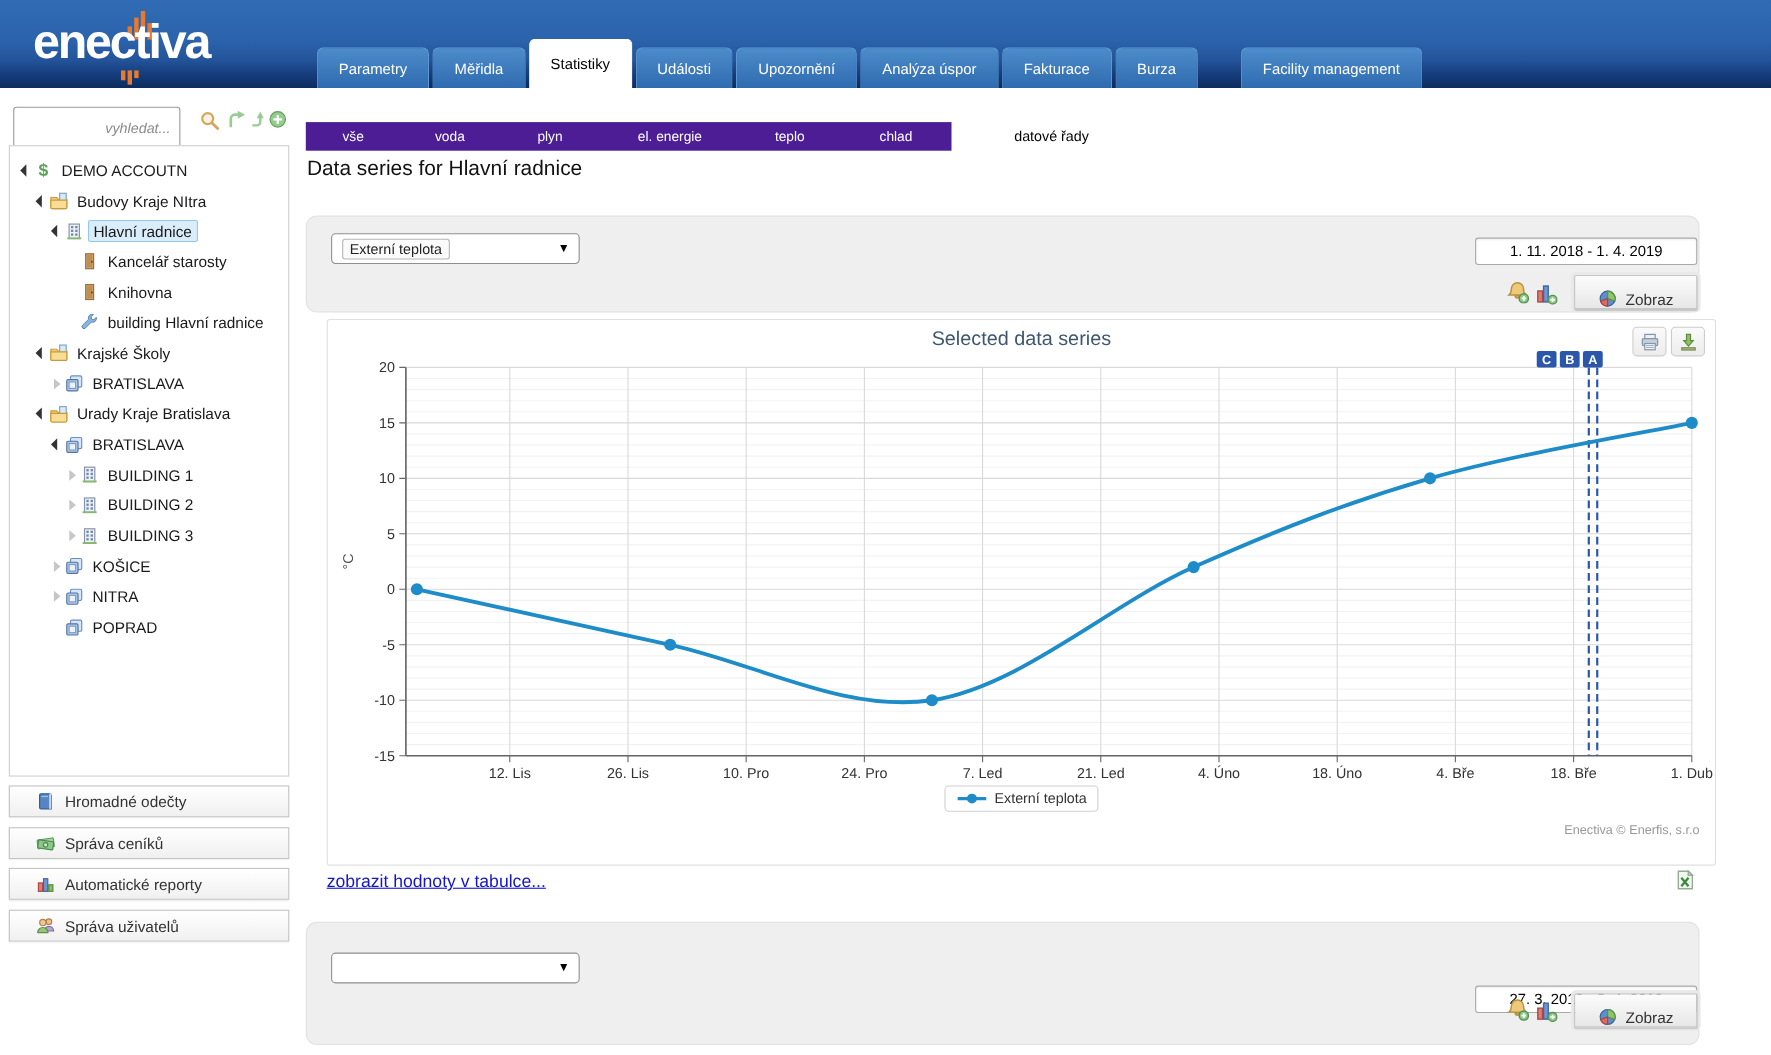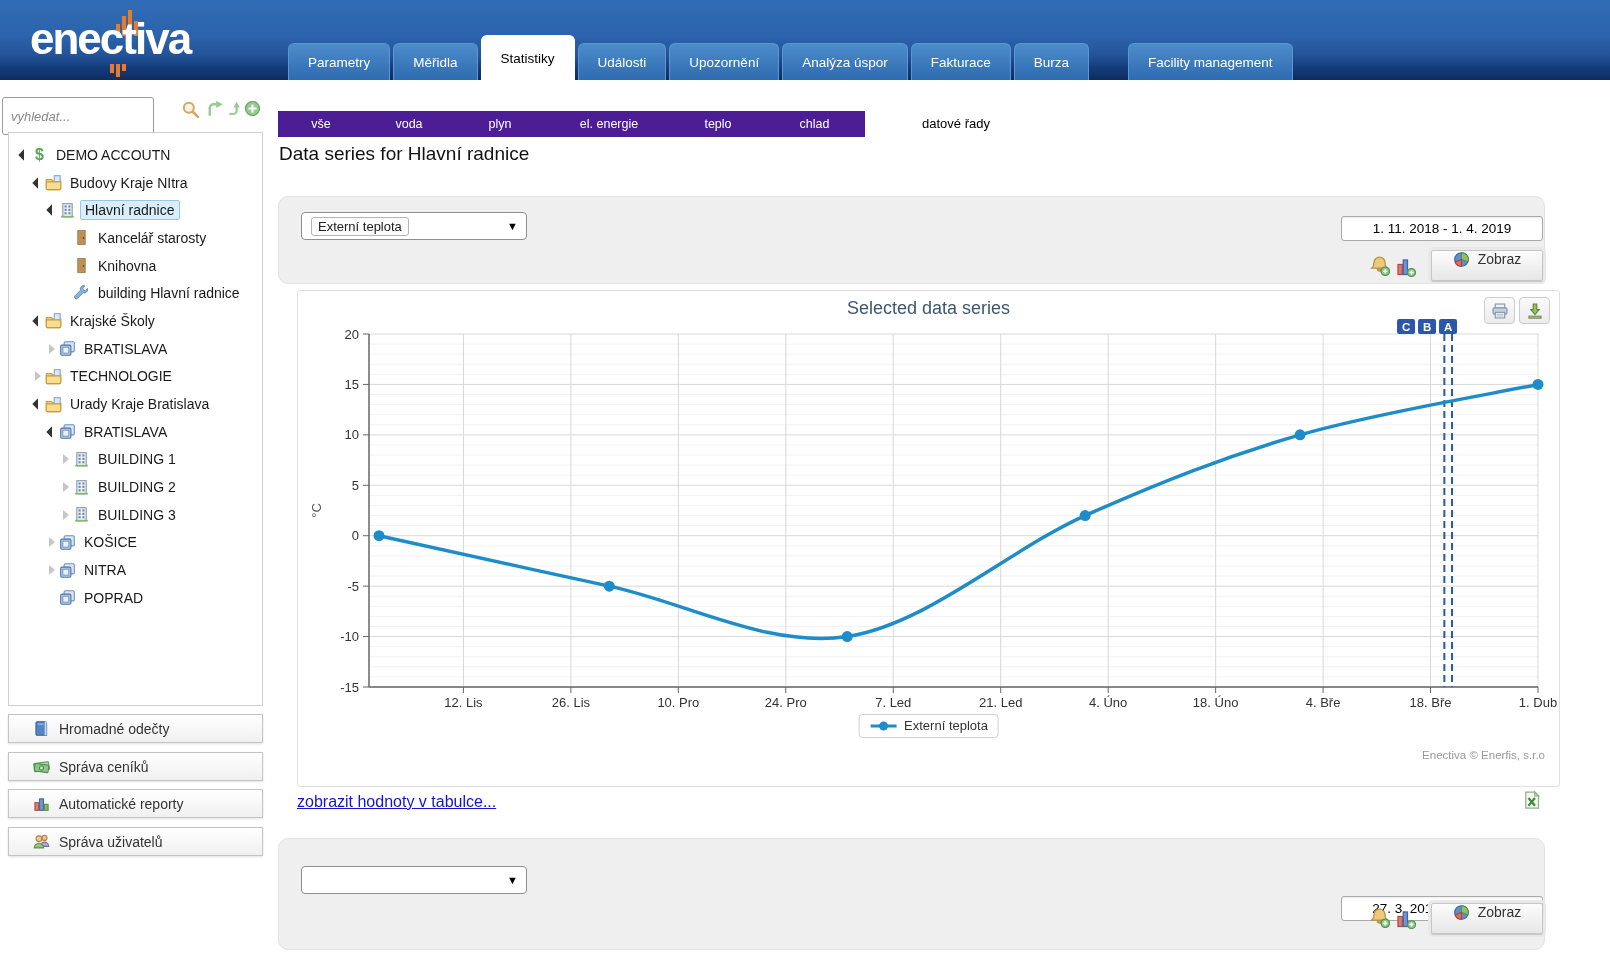--- a/index.html
+++ b/index.html
@@ -16,22 +16,22 @@
   .logo-bars2 { position:absolute; left:80px; top:56px; display:flex; align-items:flex-start; gap:2px; }
   .logo-bars2 i { display:block; width:4px; background:#e87a2e; }
   .nav { position:absolute; left:288px; bottom:0; display:flex; align-items:flex-end; }
   .tab { height:37px; line-height:37px; padding:0 19px; margin-right:3px; color:#fff; font-size:13.5px;
     background:linear-gradient(#4d8cca,#2e6bb0); border:1px solid #5d97d1; border-bottom:none;
     border-radius:6px 6px 0 0; cursor:pointer; white-space:nowrap; }
   .tab.active { background:#fff; color:#000; height:45px; line-height:45px; border-color:#fff; }
   .tab.offset { margin-left:36px; }
 
   
-  .search-input { position:absolute; left:2px; top:97px; width:152px; height:25px; border:1px solid #999;
-    border-radius:3px; padding:18px 8px; font-size:13px; font-style:italic; color:#333; }
+  .search-input { position:absolute; left:12px; top:97px; width:152px; height:25px; border:1px solid #999;
+    border-radius:3px; padding:18px 8px; font-size:13px; font-style:italic; color:#333;text-align:right; }
   .search-input::placeholder { color:#8a8a8a; font-style:italic; }
   .side-iconbtn { position:absolute; top:100px; width:20px; height:20px; cursor:pointer; }
   .tree-box { position:absolute; left:8px; top:132px; width:255px; height:574px; background:#fff;
     border:1px solid #cfcfcf; padding-top:8px; overflow:hidden; }
   .trow { display:flex; align-items:center; height:27.7px; cursor:pointer; }
   .texp { width:14px; display:flex; justify-content:center; align-items:center; flex:none; }
   .exp-open { width:0; height:0; border-left:8px solid #333; border-top:8px solid transparent;
     transform:rotate(45deg); }
   .exp-closed { width:0; height:0; border-left:6px solid #c6c6c6; border-top:5px solid transparent;
     border-bottom:5px solid transparent; }
@@ -54,21 +54,21 @@
   .series-select { position:absolute; left:22px; width:226px; height:28px; background:#fff; border:1px solid #8f8f8f;
     border-radius:4px; display:flex; align-items:center; padding:0 9px; cursor:pointer; }
   .chip { font-size:13px; color:#222; border:1px solid #b5b5b5; background:#fbfbfb; border-radius:3px; padding:1px 6px; }
   .caret { position:absolute; right:8px; top:7px; font-size:11px; color:#000; }
   .date-input { position:absolute; left:1062px; width:202px; height:25px; border:1px solid #a9a9a9; border-radius:3px;
     font-size:13.5px; text-align:center; color:#000; box-shadow:inset 0 1px 2px rgba(0,0,0,.08);
     font-family:"Liberation Sans",sans-serif; }
   .mini-iconbtn { position:absolute; width:22px; height:22px; cursor:pointer; }
   .show-btn { position:absolute; left:1152px; width:112px; height:31px; background:linear-gradient(#fcfcfc,#e7e7e7);
     border:1px solid #c6c6c6; border-radius:2px; box-shadow:0 1px 1px rgba(0,0,0,.15), 0 0 0 3px #e9e9e9;
-    display:flex; align-items:flex-start; justify-content:center; gap:8px; font-size:14px; color:#333; cursor:pointer; }
+    display:flex; align-items:flex-end; justify-content:center; gap:8px; font-size:14px; color:#333; cursor:pointer; }
 
   .chart-panel { position:absolute; left:297px; top:290px; width:1263px; height:497px; background:#fff;
     border:1px solid #e0e0e0; border-radius:3px; }
   .chart-title { position:absolute; left:0; top:7px; width:100%; text-align:center; font-size:18px; color:#3e576f; }
   .chart-btn { position:absolute; top:6px; width:31px; height:27px; border:1px solid #ccc; border-radius:4px;
     background:linear-gradient(#fafafa,#ececec); display:flex; align-items:center; justify-content:center; cursor:pointer; }
   .chart-btn.print { right:44px; } .chart-btn.download { right:9px; }
   .chart-svg { position:absolute; left:0; top:0; pointer-events:none; }
   .legend { position:absolute; left:50%; transform:translateX(-50%); top:423px; background:#fff;
     border:1px solid #d0d0d0; border-radius:4px; padding:3px 10px 4px; display:flex; align-items:center; gap:7px;
@@ -221,33 +221,20 @@
           <span class="exp-closed"></span>
         </span>
         <span class="ticon">
           <svg width="17" height="17" viewBox="0 0 16 16">
             <rect x="4.8" y="1.6" width="9.6" height="9.6" rx="1.2" fill="#d8e5f5" stroke="#6b8fc0"></rect>
             <rect x="1.6" y="4.8" width="9.6" height="9.6" rx="1.2" fill="#b3cdec" stroke="#51749f"></rect>
             <rect x="3.6" y="6.8" width="5.6" height="5.6" fill="#eaf1fa" stroke="#7d9cc4"></rect>
           </svg>
         </span>
         <span class="tlabel">BRATISLAVA</span>
-      </div>
-      <div class="trow" style="padding-left:22px">
-        <span class="texp">
-          <span class="exp-closed"></span>
-        </span>
-        <span class="ticon">
-          <svg width="17" height="17" viewBox="0 0 16 16">
-            <path d="M1.2 5.2 h5 l1.2 1.5 h7.4 v7 a1 1 0 0 1-1 1 h-11.6 a1 1 0 0 1-1-1z" fill="#f6cf79" stroke="#c79b3b"></path>
-            <rect x="8.7" y="1.6" width="5.6" height="6.2" fill="#dce9f8" stroke="#7fa3cc"></rect>
-            <path d="M1.2 7.4 h13.6 v6.3 a1 1 0 0 1-1 1 h-11.6 a1 1 0 0 1-1-1z" fill="#f9dd94" stroke="#c79b3b"></path>
-          </svg>
-        </span>
-        <span class="tlabel">TECHNOLOGIE</span>
       </div>
       <div class="trow" style="padding-left:22px">
         <span class="texp">
           <span class="exp-open"></span>
         </span>
         <span class="ticon">
           <svg width="17" height="17" viewBox="0 0 16 16">
             <path d="M1.2 5.2 h5 l1.2 1.5 h7.4 v7 a1 1 0 0 1-1 1 h-11.6 a1 1 0 0 1-1-1z" fill="#f6cf79" stroke="#c79b3b"></path>
             <rect x="8.7" y="1.6" width="5.6" height="6.2" fill="#dce9f8" stroke="#7fa3cc"></rect>
             <path d="M1.2 7.4 h13.6 v6.3 a1 1 0 0 1-1 1 h-11.6 a1 1 0 0 1-1-1z" fill="#f9dd94" stroke="#c79b3b"></path>

